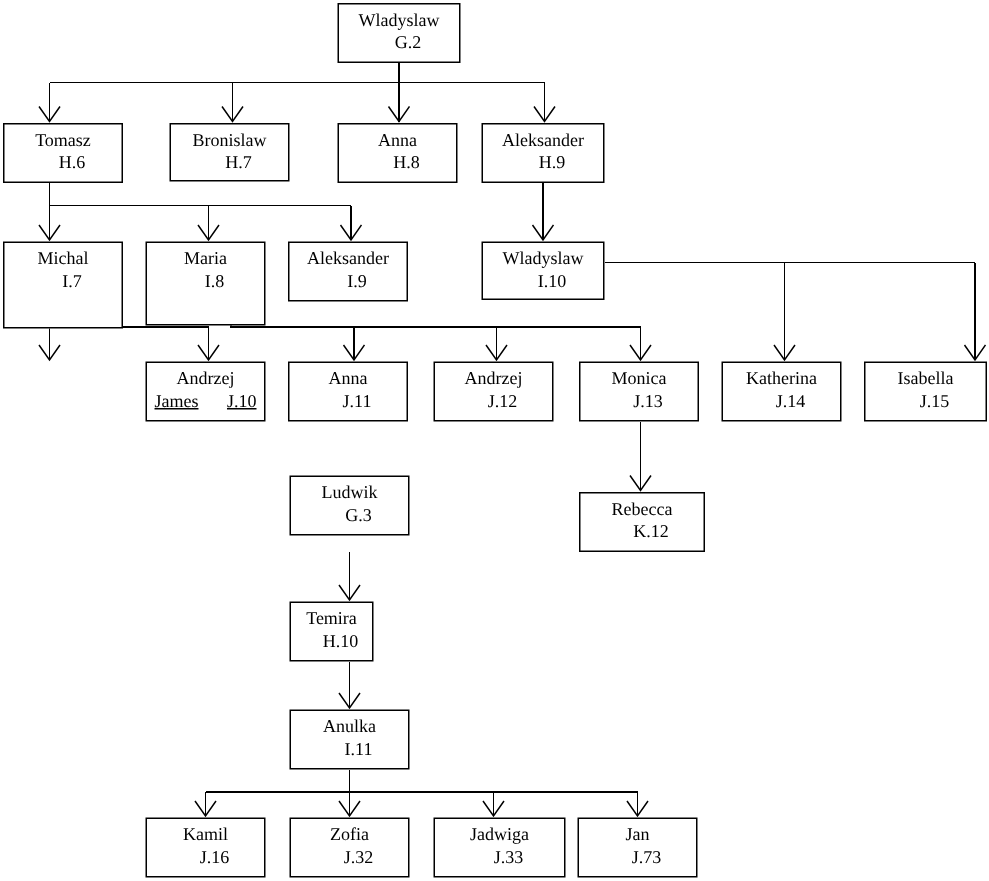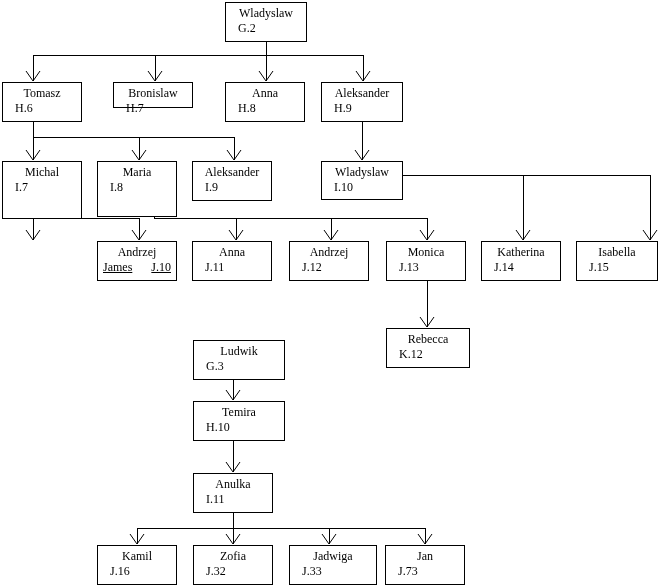--- a/index.html
+++ b/index.html
@@ -9,21 +9,21 @@
     font-family:"Liberation Serif","DejaVu Serif",serif;
     font-size:12px;
   }
   svg.wires { position:absolute; left:0; top:0; width:659px; height:587px; }
   svg.wires polyline { fill:none; stroke:#000; stroke-width:1; shape-rendering:crispEdges; }
   .node {
     position:absolute; box-sizing:border-box;
     border:1px solid #000; background:#fff;
   }
   .l1 { text-align:center; margin-top:3px; line-height:15px; white-space:nowrap; }
-  .l2 { padding-left:12px; line-height:15px; white-space:nowrap; }
+  .l2 { padding-left:12px; line-height:15px; white-space:nowrap;text-align:center; }
   .l2.split { display:flex; justify-content:space-between; padding:0 5px;text-decoration:underline; }
 </style>
 </head>
 <body>
 
 <div class="canvas">
 
   <svg class="wires">
     <defs>
       <marker id="arr" markerWidth="13" markerHeight="16" refX="11" refY="7.5" orient="auto" markerUnits="userSpaceOnUse">
@@ -74,21 +74,21 @@
   <div class="node" style="left:225px;top:2px;width:82px;height:40px">
     <div class="l1">Wladyslaw</div>
     <div class="l2">G.2</div>
   </div>
 
   <div class="node" style="left:2px;top:82px;width:80px;height:40px">
     <div class="l1">Tomasz</div>
     <div class="l2">H.6</div>
   </div>
 
-  <div class="node" style="left:113px;top:82px;width:80px;height:26px">
+  <div class="node" style="left:113px;top:82px;width:80px;height:39px">
     <div class="l1">Bronislaw</div>
     <div class="l2">H.7</div>
   </div>
 
   <div class="node" style="left:225px;top:82px;width:80px;height:40px">
     <div class="l1">Anna</div>
     <div class="l2">H.8</div>
   </div>
 
   <div class="node" style="left:321px;top:82px;width:82px;height:40px">
@@ -143,31 +143,31 @@
   <div class="node" style="left:481px;top:241px;width:80px;height:40px">
     <div class="l1">Katherina</div>
     <div class="l2">J.14</div>
   </div>
 
   <div class="node" style="left:576px;top:241px;width:82px;height:40px">
     <div class="l1">Isabella</div>
     <div class="l2">J.15</div>
   </div>
 
-  <div class="node" style="left:193px;top:340px;width:92px;height:40px">
+  <div class="node" style="left:193px;top:317px;width:80px;height:40px">
     <div class="l1">Ludwik</div>
     <div class="l2">G.3</div>
   </div>
 
   <div class="node" style="left:386px;top:328px;width:84px;height:40px">
     <div class="l1">Rebecca</div>
     <div class="l2">K.12</div>
   </div>
 
-  <div class="node" style="left:193px;top:401px;width:92px;height:40px">
+  <div class="node" style="left:193px;top:401px;width:56px;height:40px">
     <div class="l1">Temira</div>
     <div class="l2">H.10</div>
   </div>
 
   <div class="node" style="left:193px;top:473px;width:80px;height:40px">
     <div class="l1">Anulka</div>
     <div class="l2">I.11</div>
   </div>
 
   <div class="node" style="left:97px;top:545px;width:80px;height:40px">

